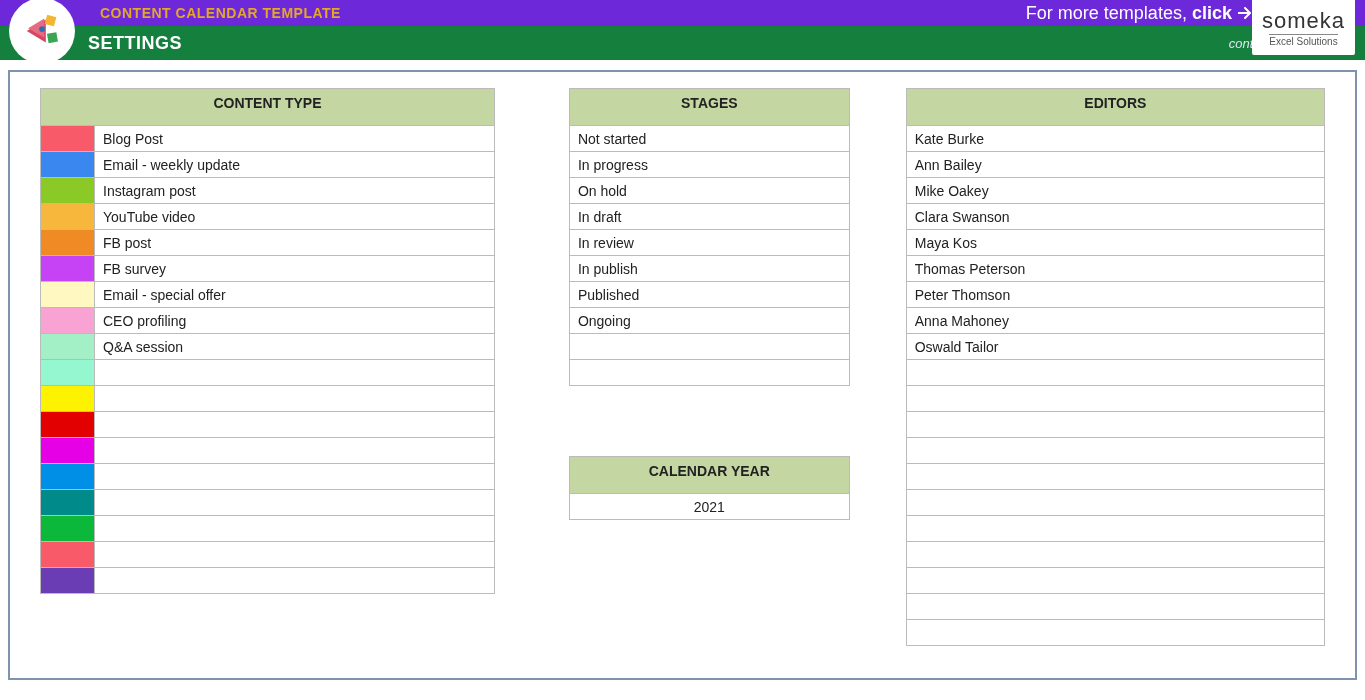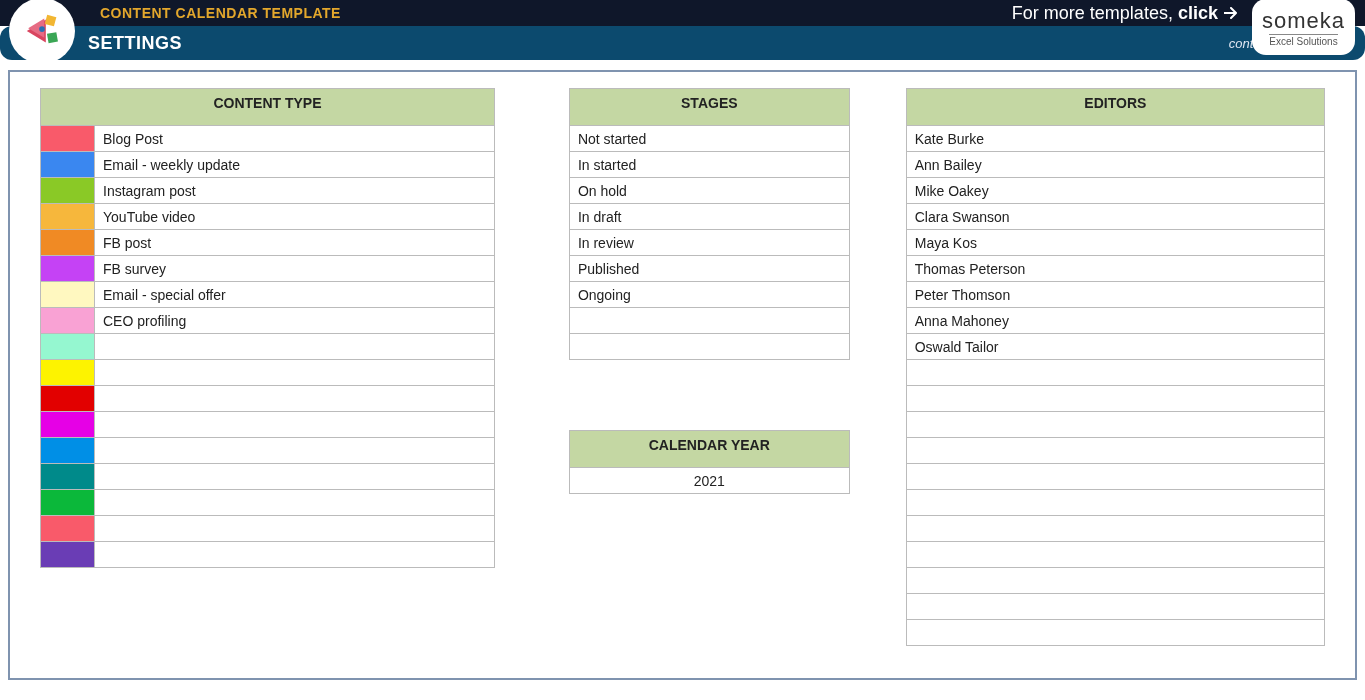--- a/index.html
+++ b/index.html
@@ -1,36 +1,36 @@
 <!DOCTYPE html>
 <html><head>
 <meta charset="utf-8">
 <style>
   * { box-sizing: border-box; margin: 0; padding: 0; }
   body { font-family: "Segoe UI", Arial, sans-serif; font-size: 14px; color: #222; background: #fff; }
 
   
-  .topbar { background: #0f172a; height: 26px; display: flex; align-items: center; padding: 0 10px 0 0; }
+  .topbar { background: #6d28d9; height: 26px; display: flex; align-items: center; padding: 0 10px 0 0; }
   .logo-circle {
     width: 60px; height: 60px; border-radius: 50%; background: #fff; margin-left: 12px;
     position: relative; top: 18px; display: flex; align-items: center; justify-content: center;
     box-shadow: 0 0 0 3px #fff;
   }
   .logo-circle svg { width: 38px; height: 38px; }
   .top-title { margin-left: 28px; color: #e3a72c; font-weight: 600; font-size: 14px; letter-spacing: 0.5px; }
   .top-spacer { flex: 1; }
   .top-link { color: #fff; font-size: 18px; display: flex; align-items: center; gap: 6px; }
   .top-link b { font-weight: 700; }
   .arrow-icon { display: inline-flex; }
-  .brand-box { background: #fff; margin-left: 14px; padding: 2px 10px 2px 10px; height: 56px; display: flex; flex-direction: column; align-items: center; justify-content: center; position: relative; top: 14px; border-radius: 14px; }
+  .brand-box { background: #fff; padding: 2px 10px 2px 10px; height: 56px; display: flex; flex-direction: column; align-items: center; justify-content: center; position: relative; top: 14px; border-radius: 2px; }
   .brand-main { font-size: 22px; letter-spacing: 1px; color: #333; font-weight: 400; }
   .brand-sub  { font-size: 10px; color: #555; border-top: 1px solid #888; padding-top: 1px; }
 
   
-  .subbar { background: #0c4a6e; height: 34px; display: flex; align-items: center; padding-right: 14px; border-radius: 12px; }
+  .subbar { background: #15803d; height: 34px; display: flex; align-items: center; padding-right: 14px; }
   .sub-title { color: #fff; font-size: 18px; font-weight: 600; margin-left: 88px; letter-spacing: 0.5px; }
   .sub-contact { color: #dfe6f2; font-style: italic; font-size: 13px; }
 
   
   .frame { border: 2px solid #7f93af; margin: 10px 8px 8px 8px; padding: 16px 30px 30px 30px; min-height: 610px; }
   .columns { display: flex; gap: 56px; align-items: flex-start; }
   .col { display: flex; flex-direction: column; gap: 0; border-radius: 10px; }
   .col-ct { width: 460px; }
   .col-st { width: 284px; margin-left: 18px; }
   .col-ed { width: 424px; }
@@ -117,20 +117,24 @@
             </tr>
             <tr>
               <td class="swatch" style="background: rgb(255, 248, 192);"></td>
               <td>Email - special offer</td>
             </tr>
             <tr>
               <td class="swatch" style="background: rgb(249, 162, 212);"></td>
               <td>CEO profiling</td>
             </tr>
             <tr>
+              <td class="swatch" style="background: rgb(164, 240, 198);"></td>
+              <td>Q&amp;A session</td>
+            </tr>
+            <tr>
               <td class="swatch" style="background: rgb(149, 247, 208);"></td>
               <td></td>
             </tr>
             <tr>
               <td class="swatch" style="background: rgb(253, 243, 0);"></td>
               <td></td>
             </tr>
             <tr>
               <td class="swatch" style="background: rgb(226, 0, 0);"></td>
               <td></td>
@@ -168,30 +172,33 @@
         <thead>
           <tr>
               <th>STAGES</th>
             </tr>
         </thead>
         <tbody id="st-body">
             <tr>
               <td>Not started</td>
             </tr>
             <tr>
-              <td>In started</td>
+              <td>In progress</td>
             </tr>
             <tr>
               <td>On hold</td>
             </tr>
             <tr>
               <td>In draft</td>
             </tr>
             <tr>
               <td>In review</td>
+            </tr>
+            <tr>
+              <td>In publish</td>
             </tr>
             <tr>
               <td>Published</td>
             </tr>
             <tr>
               <td>Ongoing</td>
             </tr>
             <tr>
               <td></td>
             </tr>

